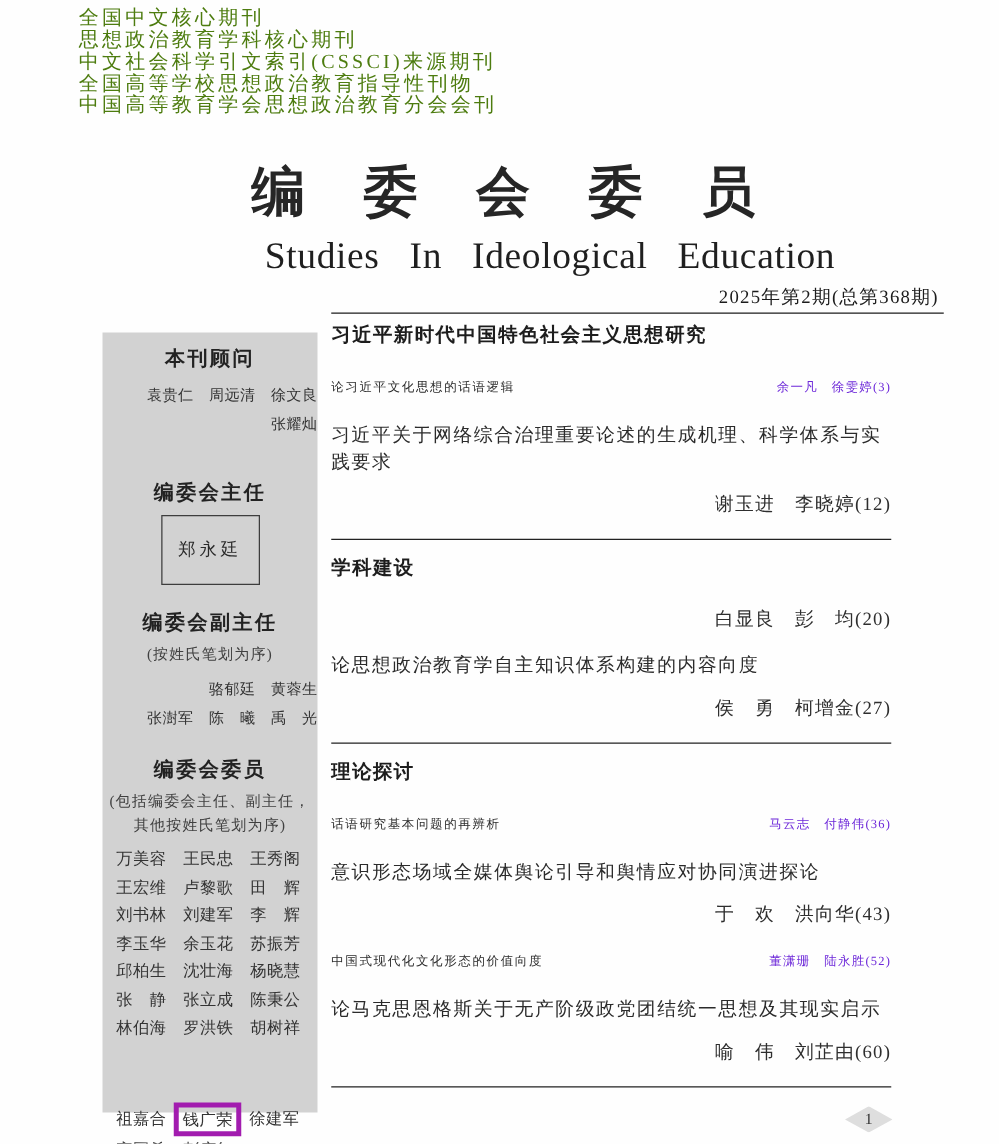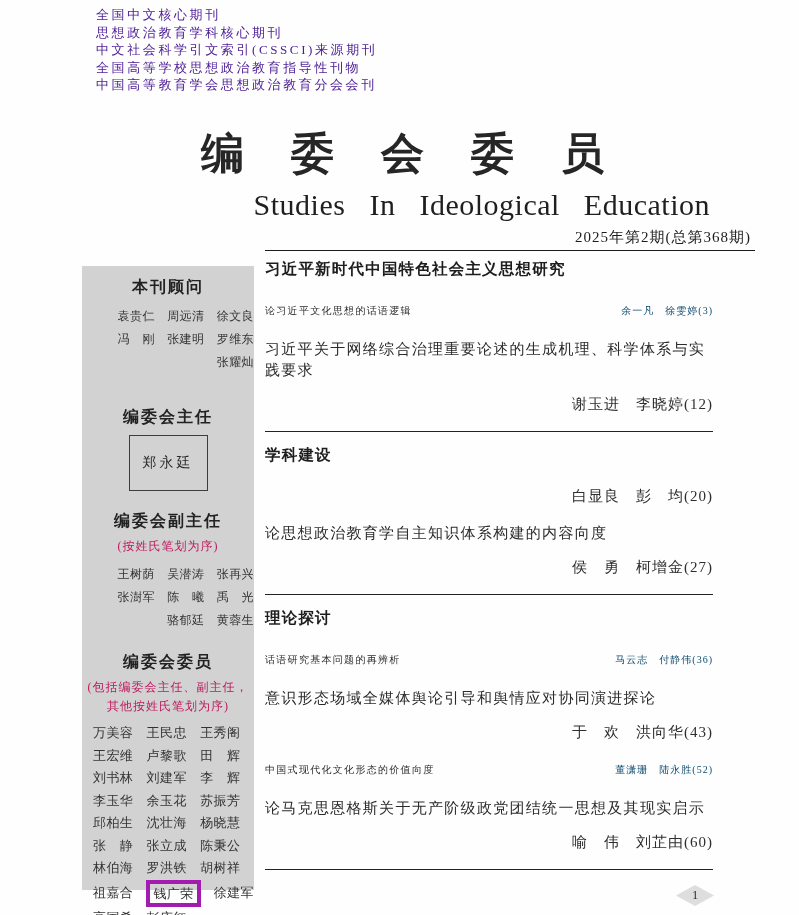--- a/index.html
+++ b/index.html
@@ -3,33 +3,33 @@
 <meta charset="utf-8">
 <style>
   html,body{margin:0;padding:0;}
   body{
     width:799px;height:915px;position:relative;overflow:hidden;
     background:#fefefe;color:#2e2e2e;
     font-family:"Liberation Serif","DejaVu Serif",serif;
   }
   
   .accolades{
-    position:absolute;left:96px;top:6px;
-    font-size:13px;line-height:17.5px;letter-spacing:2.6px;color:#4c1d95;
+    position:absolute;left:63px;top:6px;
+    font-size:16px;line-height:17.5px;letter-spacing:2.6px;color:#4d7c0f;
     white-space:nowrap;
   }
   
   .title-cn{
     position:absolute;left:201px;top:125px;
     font-family:"Liberation Sans","DejaVu Sans",sans-serif;
     font-size:43px;font-weight:700;letter-spacing:47px;
     white-space:nowrap;color:#262626;
   }
   .title-en{
-    position:absolute;left:170px;top:188px;width:540px;text-align:right;
+    position:absolute;left:170px;top:188px;width:540px;text-align:center;
     font-size:30px;word-spacing:16px;letter-spacing:.5px;color:#1f1f1f;
   }
   .issue{
     position:absolute;left:265px;top:228px;width:486px;text-align:right;
     font-size:15px;letter-spacing:1px;color:#1c1c1c;white-space:nowrap;
   }
   .top-rule{
     position:absolute;left:265px;top:250px;width:490px;height:0;
     border-top:1.6px solid #1c1c1c;
   }
@@ -38,43 +38,43 @@
     position:absolute;left:82px;top:266px;width:172px;height:624px;
     background:#d2d2d2;text-align:center;
   }
   .sb-head{
     font-family:"Liberation Sans","DejaVu Sans",sans-serif;
     font-weight:700;font-size:16px;letter-spacing:2px;color:#222;
   }
   .sb-head.first{padding-top:11px;}
   .sb-rows{margin-top:7px;text-align:right;padding-left:11px;
     font-size:12px;letter-spacing:.4px;line-height:23px;color:#333;white-space:nowrap;}
-  .sb-note{margin-top:5px;font-size:12px;letter-spacing:1px;color:#be185d;line-height:19px;white-space:nowrap;}
+  .sb-note{margin-top:5px;font-size:12px;letter-spacing:1px;color:#404040;line-height:19px;white-space:nowrap;}
   .mt34{margin-top:33px;}
   .mt22{margin-top:20px;}
   .director-box{
     display:inline-block;margin-top:7px;border:1.5px solid #3d3d3d;
     padding:18px 13px;font-size:14px;letter-spacing:3px;color:#2a2a2a;background:transparent;
   }
   .member-rows{margin-top:6px;text-align:left;padding-left:11px;
     font-size:13px;letter-spacing:.4px;line-height:22.5px;color:#333;white-space:nowrap;}
-  .boxed-row{display:flex;align-items:center;justify-content:space-between;
-    padding-left:11px;font-size:13px;letter-spacing:.4px;line-height:22.5px;color:#333;}
+  .boxed-row{display:flex;align-items:center;justify-content:flex-start;
+    padding-left:11px;font-size:13px;letter-spacing:.4px;line-height:22.5px;color:#333;margin-top:48px;}
   .boxed-name{border:4px solid #a21caf;padding:0 3px;margin:0 6px;display:inline-block;line-height:19px;}
   
   .main{position:absolute;left:265px;top:258px;width:448px;}
   .sec-head{
     font-family:"Liberation Sans","DejaVu Sans",sans-serif;
     font-weight:700;font-size:15.5px;letter-spacing:1.2px;color:#1d1d1d;
     line-height:21px;margin-bottom:21px;
   }
   .art-inline{display:flex;justify-content:space-between;align-items:baseline;
     font-size:10px;line-height:21px;margin-bottom:18px;}
   .a-title{letter-spacing:1.3px;color:#2b2b2b;}
-  .a-auth{letter-spacing:1px;color:#0c4a6e;white-space:nowrap;}
+  .a-auth{letter-spacing:1px;color:#6d28d9;white-space:nowrap;}
   .art-wrap .a-title{display:block;font-size:15px;line-height:21px;letter-spacing:1.3px;margin-bottom:13px;}
   .art-wrap .a-auth-line{display:block;text-align:right;font-size:15px;line-height:21px;
     letter-spacing:1px;margin-bottom:16px;white-space:nowrap;}
   .divider{border-top:1.6px solid #222;margin:7px 0 12px 0;height:0;}
   
   .page-diamond{
     position:absolute;left:676px;top:885px;width:38px;height:21px;
     background:#dedede;
     clip-path:polygon(50% 0,100% 50%,50% 100%,0 50%);
     text-align:center;line-height:21px;font-size:12.5px;color:#2f2f2f;
@@ -93,35 +93,33 @@
 
 <div class="title-cn">编委会委员</div>
 <div class="title-en">Studies  In  Ideological  Education</div>
 <div class="issue">2025年第2期(总第368期)</div>
 <div class="top-rule"></div>
 
 <div class="sidebar">
   <div class="sb-head first">本刊顾问</div>
   <div class="sb-rows">
     <div>袁贵仁　周远清　徐文良</div>
-    <div>冯　刚　张建明　罗维东</div>
     <div>张耀灿</div>
   </div>
 
   <div class="sb-head mt34">编委会主任</div>
   <div>
     <span class="director-box">郑永廷</span>
   </div>
 
   <div class="sb-head mt22">编委会副主任</div>
   <div class="sb-note">(按姓氏笔划为序)</div>
   <div class="sb-rows">
-    <div>王树荫　吴潜涛　张再兴</div>
+    <div>骆郁廷　黄蓉生</div>
     <div>张澍军　陈　曦　禹　光</div>
-    <div>骆郁廷　黄蓉生</div>
   </div>
 
   <div class="sb-head mt22">编委会委员</div>
   <div class="sb-note">
     <div>(包括编委会主任、副主任，</div>
     <div>其他按姓氏笔划为序)</div>
   </div>
   <div class="member-rows">
     <div>万美容　王民忠　王秀阁</div>
     <div>王宏维　卢黎歌　田　辉</div>

